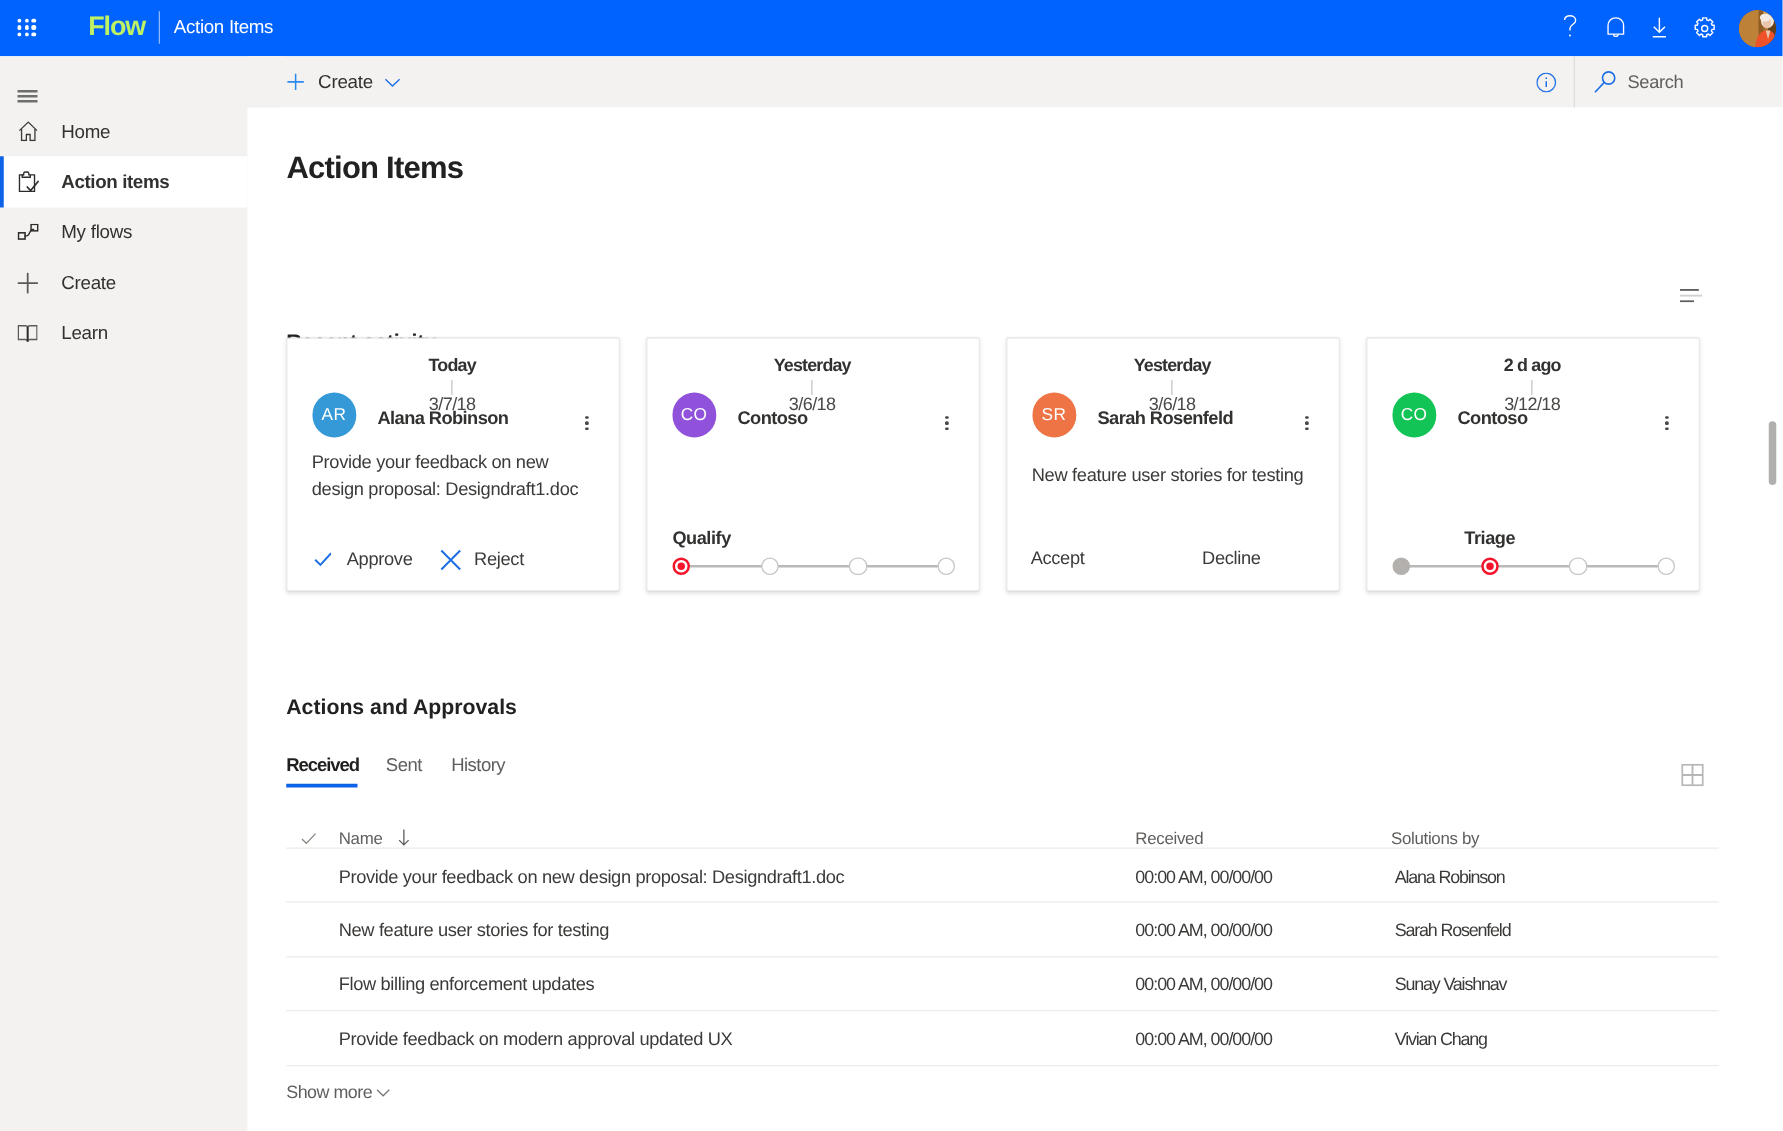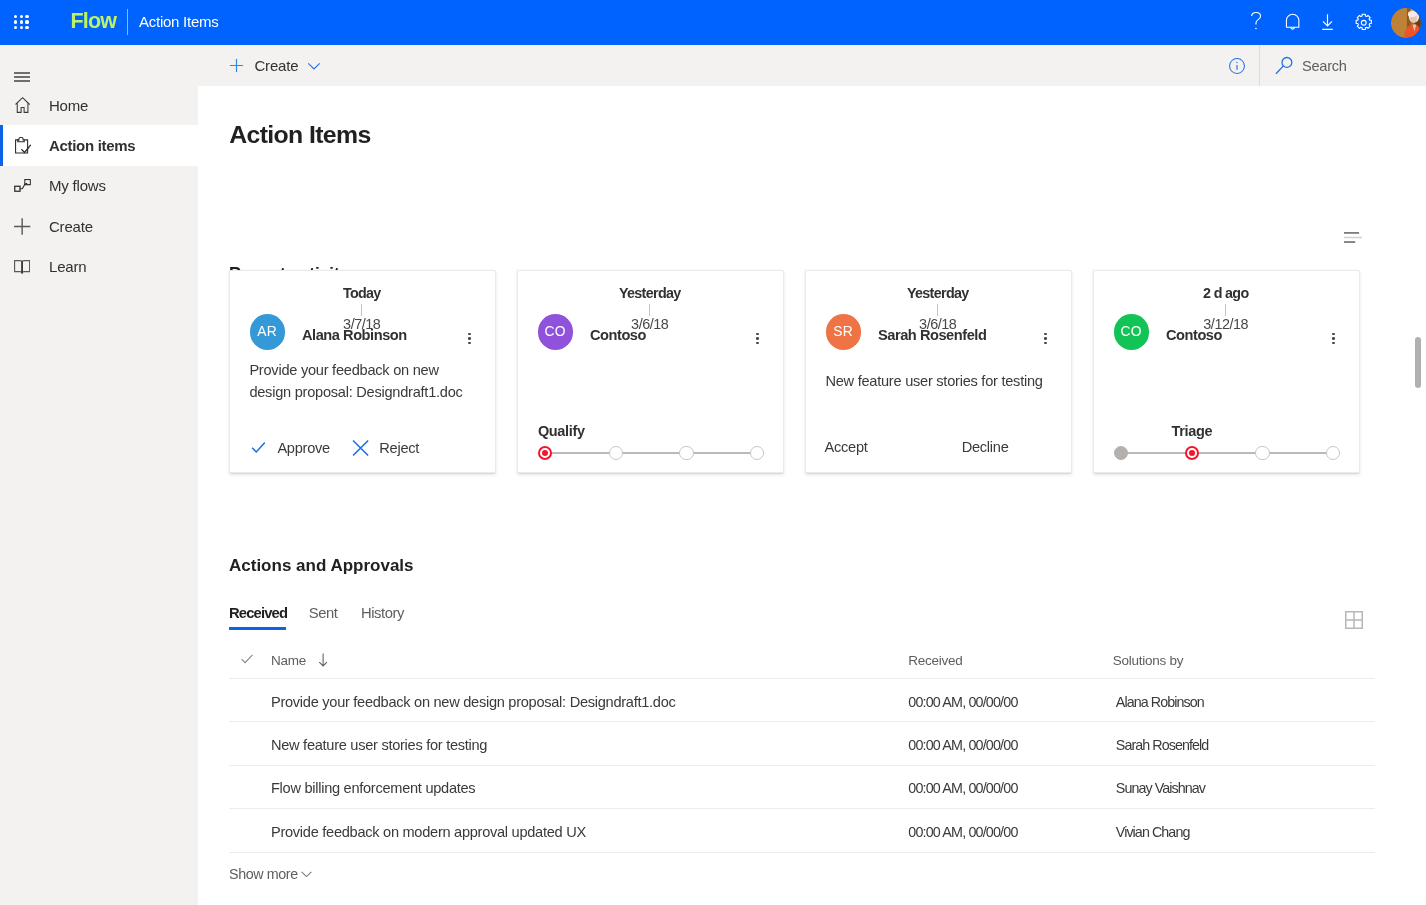--- a/index.html
+++ b/index.html
@@ -100,21 +100,21 @@
 
   
   .aa-head { position:absolute; left:31px; top:470px; }
   .tabs { position:absolute; left:31px; top:518.5px; display:flex; align-items:flex-start;}
   .tab { font-size:14.8px; color:#605e5c; padding:0 0 0 0; margin-right:23.5px; cursor:pointer; position:relative; letter-spacing:-0.42px; }
   .tab.active { color:#201f1e; font-weight:700; letter-spacing:-0.85px; margin-right:21.5px;}
   .tab.active::after { content:""; position:absolute; left:-0.3px; right:1.2px; top:22.8px; height:2.3px; background:#0c63e8; }
   .grid-icon { position:absolute; left:1147px; top:525px; cursor:pointer; }
 
   .table { position:absolute; left:31px; top:566.5px; width:1146px; }
-  .th { display:flex; align-items:flex-start; height:26.5px; font-size:13.5px; color:#605e5c; border-bottom:1px solid #eeecea; letter-spacing:-0.25px;}
+  .th { display:flex; align-items:flex-end; height:26.5px; font-size:13.5px; color:#605e5c; border-bottom:1px solid #eeecea; letter-spacing:-0.25px;}
   .th .col-recv, .th .col-req { font-size:13.5px; letter-spacing:-0.25px; padding-left:0; }
   .tr { display:flex; align-items:center; height:43.4px; font-size:14.6px; color:#3c3a38; border-bottom:1px solid #eeecea; cursor:pointer; letter-spacing:-0.28px; padding-top:3px;}
   .col-chk { width:12px; margin-left:11.8px; margin-right:17px; display:flex; align-items:center; justify-content:center; }
   .col-name { width:638.5px; padding-left:1.2px; }
   .col-recv { width:204.5px; font-size:14.3px; letter-spacing:-0.82px; }
   .col-req { width:260px; font-size:14.3px; letter-spacing:-0.93px; padding-left:3px; }
   .showmore { position:absolute; left:31px; top:780px; display:flex; align-items:center; font-size:14.3px; color:#605e5c; cursor:pointer; letter-spacing:-0.4px;}
   .showmore .chev { margin-left:3.5px; display:flex; }
 
   

